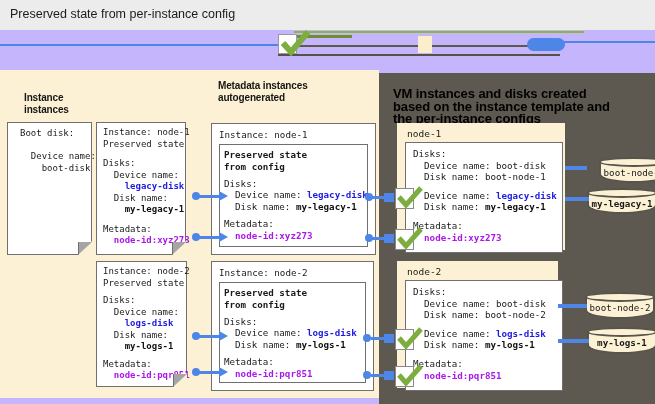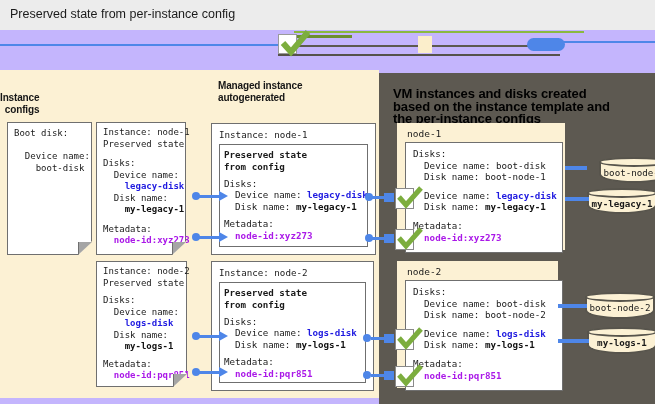--- a/index.html
+++ b/index.html
@@ -23,36 +23,36 @@
   .lg-pill       { position:absolute; left:527px;top:38px; width:38px; height:13px; background:#4e86e8; border-radius:7px; }
 
   
   .beige-panel { position:absolute; left:0; top:70px; width:379px; height:328px; background:#fcf1d4; }
   .dark-panel  { position:absolute; left:379px; top:73px; width:276px; height:331px; background:#5d5951; }
 
   
   .colhdr { position:absolute; font-size:10px; font-weight:bold; line-height:11.5px;
             color:#161616; letter-spacing:-0.15px; }
   .colhdr .n { font-weight:normal; }
-  .c1h { left:0;  top:92px;text-align:right; }
+  .c1h { left:24px;  top:92px; }
   .c2h { left:103px; top:92px; }
   .c3h { left:218px; top:80px; line-height:12px; }
   .vmhdr { position:absolute; left:393px; top:80px; font-size:13px; font-weight:bold;
            line-height:12.5px; color:#000; letter-spacing:-0.1px;margin-top:8px; }
 
   
   .card { position:absolute; background:#fff; border:1px solid #6f6f6f;
           font-family:"DejaVu Sans Mono", monospace; color:#1a1a1a; }
   .ln   { white-space:pre; }
   .vb   { color:#1f1ae0; font-weight:bold; }   
   .vk   { color:#111;   font-weight:bold; }    
   .vp   { color:#aa18e8; font-weight:bold; }   
   .gap5 { height:5px; } .gap6 { height:6px; } .gap7 { height:7px; } .gap8 { height:8px; }
 
-  .card-template { left:7px;  top:122px; width:85px;  height:133px; font-size:9px;  line-height:11.5px; padding:5px 0 0 6px; box-sizing:border-box; }
+  .card-template { left:7px;  top:122px; width:85px;  height:133px; font-size:9px;  line-height:11.5px; padding:5px 0 0 12px; box-sizing:border-box; }
   .card-pic1     { left:96px; top:122px; width:90px;  height:133px; font-size:9px;  line-height:11.5px; padding:4px 0 0 6px; box-sizing:border-box; }
   .card-pic2     { left:96px; top:261px; width:91px;  height:126px; font-size:9px;  line-height:11.5px; padding:4px 0 0 6px; box-sizing:border-box; }
   .card-mi1      { left:211px; top:123px; width:163px; height:130px; font-size:9.2px; }
   .card-mi2      { left:211px; top:261px; width:161px; height:128px; font-size:9.2px; }
   .mi-title      { padding:5px 0 0 7px; line-height:11px; white-space:pre; }
   .mi-box        { position:absolute; left:7px; top:20px; right:7px; bottom:7px;
                    border:1px solid #6f6f6f; padding:4px 0 0 4px; line-height:11.8px; }
   .bold-ln       { font-weight:bold; }
 
   .vmcard  { position:absolute; background:#fcf1d4; font-family:"DejaVu Sans Mono", monospace; color:#1a1a1a; }
@@ -111,24 +111,24 @@
       </svg>
   </div>
   <div class="lg-swatch"></div>
   <div class="lg-pill"></div>
 
   <div class="beige-panel"></div>
   <div class="dark-panel"></div>
 
   <div class="colhdr c1h">
     <div>Instance</div>
-      <div>configs</div>
+      <div>instances</div>
   </div>
   <div class="colhdr c3h">
-    <div>Managed instance</div>
+    <div>Metadata instances</div>
     <div>autogenerated</div>
   </div>
   <div class="vmhdr">
     <div>VM instances and disks created</div>
     <div>based on the instance template and</div>
     <div>the per-instance configs</div>
   </div>
 
   <div class="card card-template">
     <div class="ln">Boot disk:</div>

